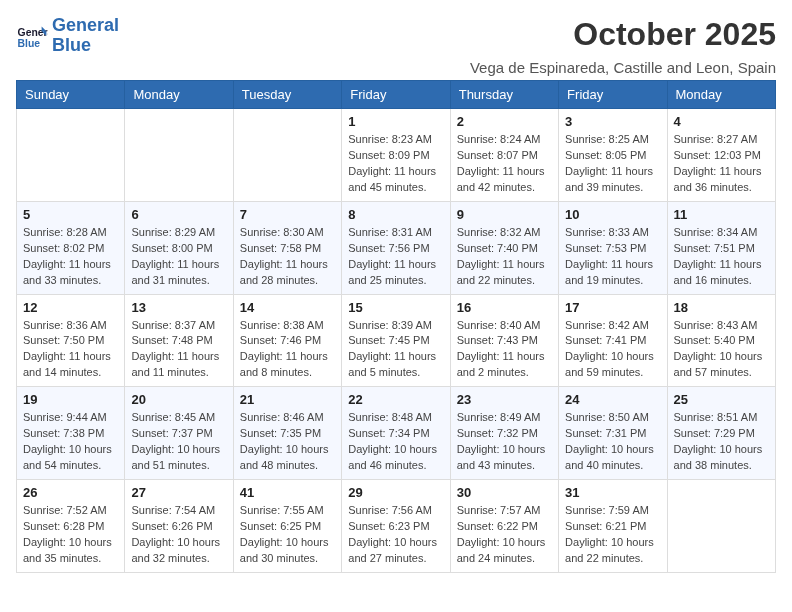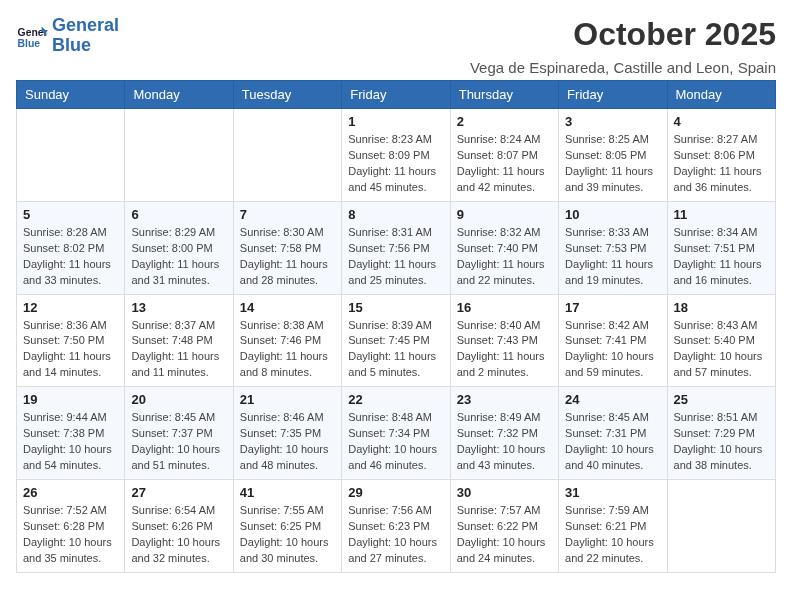--- a/index.html
+++ b/index.html
@@ -147,21 +147,21 @@
         <td>
           <div class="day-number">3</div>
           <div class="day-info">Sunrise: 8:25 AM
 Sunset: 8:05 PM
 Daylight: 11 hours
 and 39 minutes.</div>
         </td>
         <td>
           <div class="day-number">4</div>
           <div class="day-info">Sunrise: 8:27 AM
-Sunset: 8:06 PM
+Sunset: 12:03 PM
 Daylight: 11 hours
 and 36 minutes.</div>
         </td>
       </tr>
       <tr>
         <td>
           <div class="day-number">5</div>
           <div class="day-info">Sunrise: 8:28 AM
 Sunset: 8:02 PM
 Daylight: 11 hours
@@ -292,21 +292,21 @@
         </td>
         <td>
           <div class="day-number">23</div>
           <div class="day-info">Sunrise: 8:49 AM
 Sunset: 7:32 PM
 Daylight: 10 hours
 and 43 minutes.</div>
         </td>
         <td>
           <div class="day-number">24</div>
-          <div class="day-info">Sunrise: 8:45 AM
+          <div class="day-info">Sunrise: 8:50 AM
 Sunset: 7:31 PM
 Daylight: 10 hours
 and 40 minutes.</div>
         </td>
         <td>
           <div class="day-number">25</div>
           <div class="day-info">Sunrise: 8:51 AM
 Sunset: 7:29 PM
 Daylight: 10 hours
 and 38 minutes.</div>
@@ -315,21 +315,21 @@
       <tr>
         <td>
           <div class="day-number">26</div>
           <div class="day-info">Sunrise: 7:52 AM
 Sunset: 6:28 PM
 Daylight: 10 hours
 and 35 minutes.</div>
         </td>
         <td>
           <div class="day-number">27</div>
-          <div class="day-info">Sunrise: 6:54 AM
+          <div class="day-info">Sunrise: 7:54 AM
 Sunset: 6:26 PM
 Daylight: 10 hours
 and 32 minutes.</div>
         </td>
         <td>
           <div class="day-number">41</div>
           <div class="day-info">Sunrise: 7:55 AM
 Sunset: 6:25 PM
 Daylight: 10 hours
 and 30 minutes.</div>

